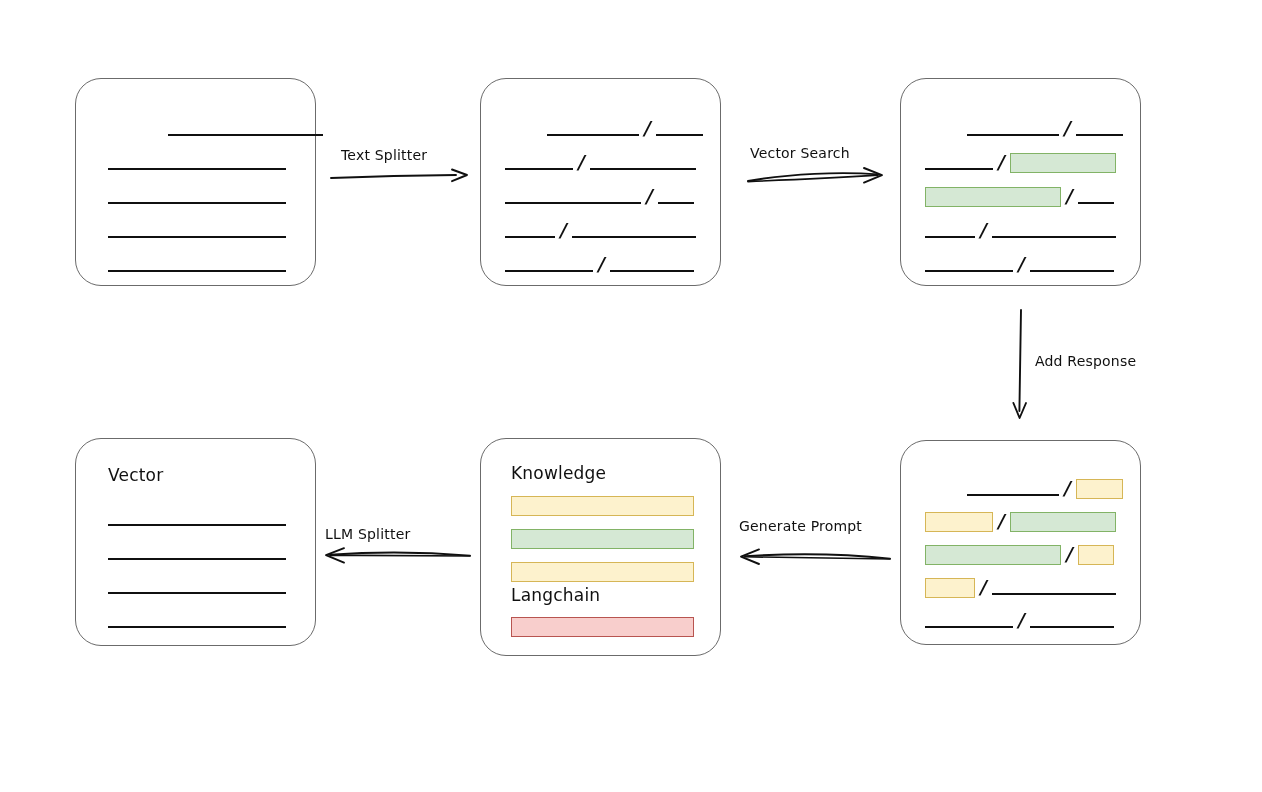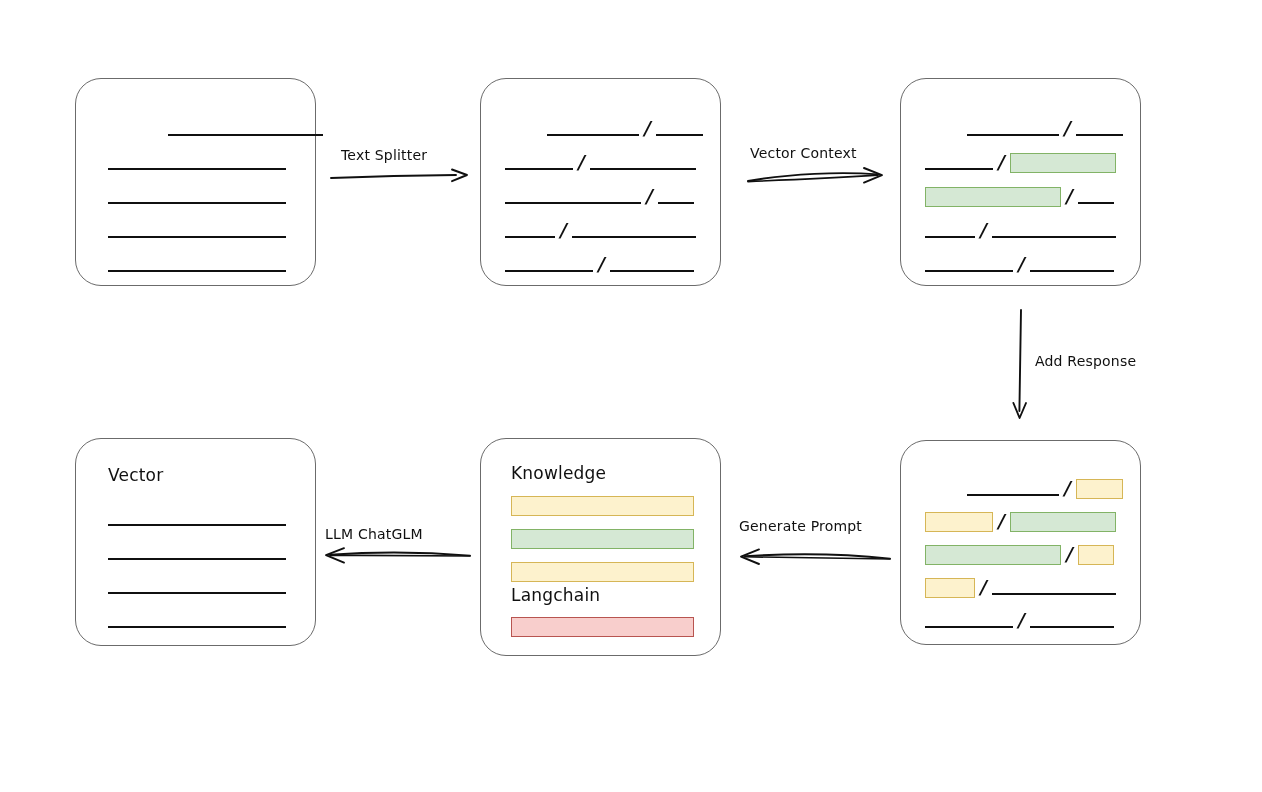--- a/index.html
+++ b/index.html
@@ -130,24 +130,24 @@
     </g>
 
     <g>
       <path d="M470 555.6 C 430 552.4, 380 551.2, 330 554.8" fill="none" stroke="#101010" stroke-width="1.9" stroke-linecap="round"></path>
       <path d="M470 556 C 428 555.6, 378 555.4, 330 555.4" fill="none" stroke="#101010" stroke-width="1.6" stroke-linecap="round"></path>
       <path d="M344 548.2 L 326 555.2 L 344 562.6" fill="none" stroke="#101010" stroke-width="1.9" stroke-linejoin="round" stroke-linecap="round"></path>
     </g>
   </svg>
 
   <div class="arrow-label" style="left:341px; top:147px;">Text Splitter</div>
-  <div class="arrow-label" style="left:750px; top:145px;">Vector Context</div>
+  <div class="arrow-label" style="left:750px; top:145px;">Vector Search</div>
   <div class="arrow-label" style="left:1035px; top:353px;">Add Response</div>
   <div class="arrow-label" style="left:739px; top:518px;text-align:center;">Generate Prompt</div>
-  <div class="arrow-label" style="left:325px; top:526px;">LLM ChatGLM</div>
+  <div class="arrow-label" style="left:325px; top:526px;">LLM Splitter</div>
 
   <div class="card" style="left:75px; top:78px; width:241px; height:208px;">
     <div class="rows">
         <div class="row" style="left: 32px; top: 40px;">
           <span style="display: inline-block; width: 60px;"></span>
           <span class="seg" style="width: 155px;"></span>
         </div>
         <div class="row" style="left: 32px; top: 74px;">
           <span class="seg" style="width: 178px;"></span>
         </div>

